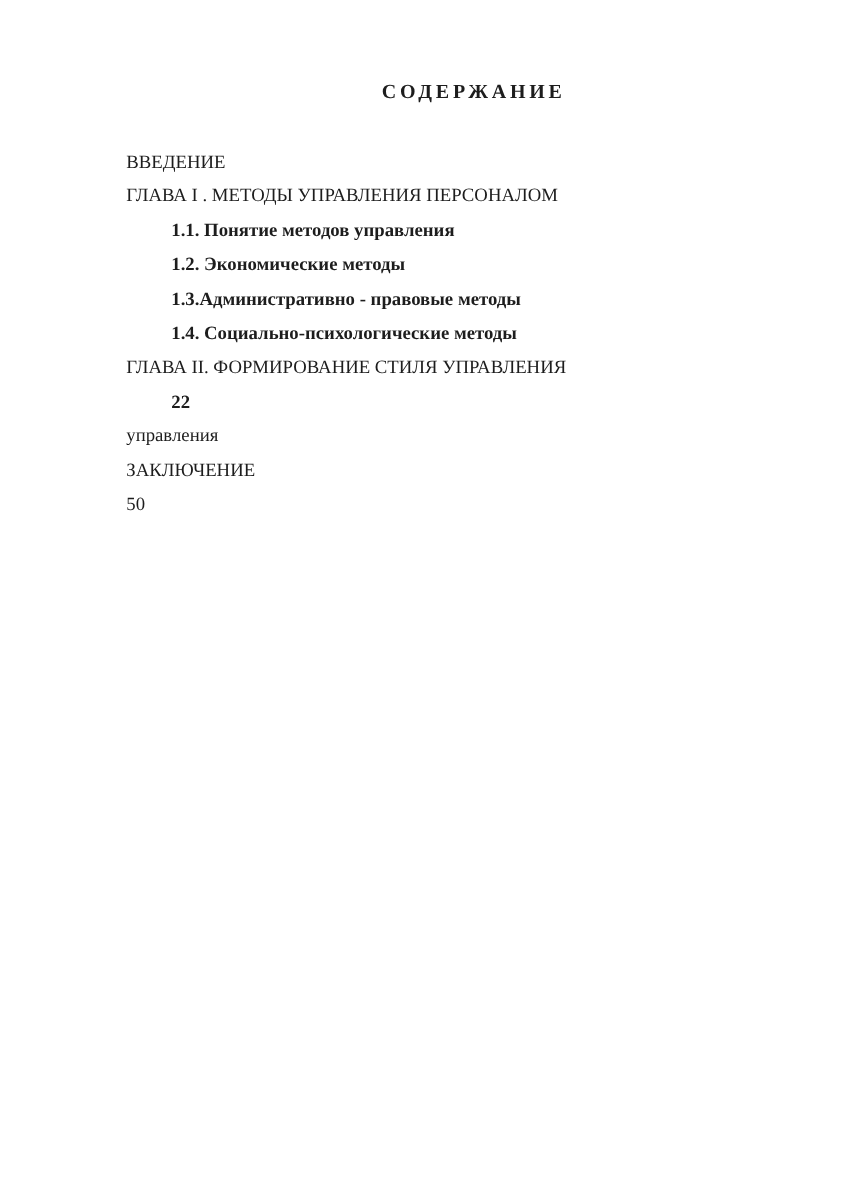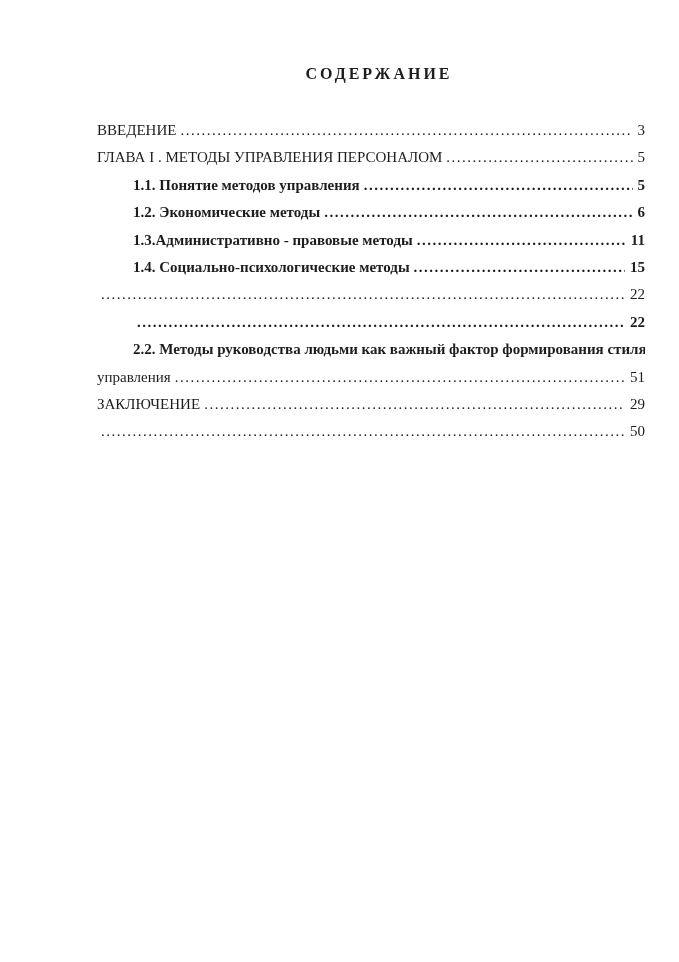--- a/index.html
+++ b/index.html
@@ -30,20 +30,21 @@
     left: 97px;
     right: 34px;
     font-size: 15px;
   }
   .row {
     display: flex;
     align-items: baseline;
     height: 27.4px;
     line-height: 27.4px;
     overflow: hidden;
+    flex-direction: column;
   }
   .lvl1 { padding-left: 36px; font-weight: bold; }
   .t { white-space: nowrap; }
   .fill {
     flex: 1;
     white-space: nowrap;
     text-align: justify;
     text-align-last: justify;
   }
   .dots {
@@ -95,32 +96,30 @@
       <span class="pg">11</span>
     </div>
 
     <div class="row lvl1">
       <span class="t">1.4. Социально-психологические методы</span>
       <span class="dots">........................................................................................................................................................................................................</span>
       <span class="pg">15</span>
     </div>
 
     <div class="row">
+      <span class="t">ГЛАВА II. ФОРМИРОВАНИЕ СТИЛЯ УПРАВЛЕНИЯ</span>
       <span class="dots">........................................................................................................................................................................................................</span>
       <span class="pg">22</span>
     </div>
 
     <div class="row lvl1">
       <span class="dots">........................................................................................................................................................................................................</span>
       <span class="pg">22</span>
     </div>
 
-    <div class="row lvl1">
-      <span class="fill">2.2. Методы руководства людьми как важный фактор формирования стиля</span>
-    </div>
 
     <div class="row">
       <span class="t">управления</span>
       <span class="dots">........................................................................................................................................................................................................</span>
       <span class="pg">51</span>
     </div>
 
     <div class="row">
       <span class="t">ЗАКЛЮЧЕНИЕ</span>
       <span class="dots">........................................................................................................................................................................................................</span>

